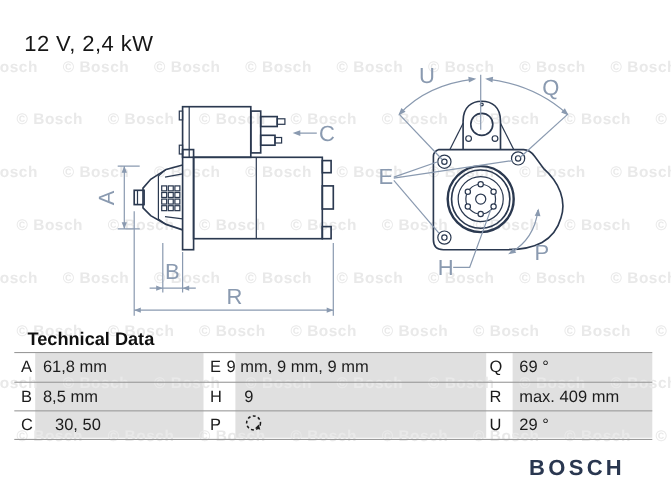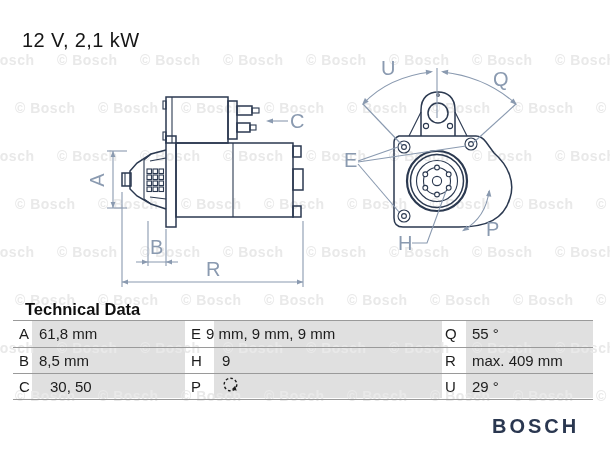--- a/index.html
+++ b/index.html
@@ -12,21 +12,21 @@
       white-space:nowrap;letter-spacing:0.5px;}
   
   #table-bg{z-index:1;}
   .gcell{position:absolute;background:var(--cell-gray,#e0e0e0);}
   
   #content{z-index:3;}
   .title{position:absolute;left:22px;top:29px;font-size:20px;color:#161616;letter-spacing:0.4px;}
   .td-heading{position:absolute;left:25px;top:300px;font-size:16.5px;font-weight:700;color:#101010;text-align:right;}
   .rule{position:absolute;left:13px;width:580px;height:1.4px;background:var(--rule,#9a9a9a);}
   .cell-key,.cell-val{position:absolute;font-size:15px;color:#1c1c1c;white-space:nowrap;}
-  .logo{position:absolute;left:492px;top:415px;font-size:20px;font-weight:700;
+  .logo{position:absolute;left:481px;top:415px;font-size:20px;font-weight:700;
         color:#2a3750;letter-spacing:3px;}
   svg{position:absolute;}
   .dk{stroke:var(--line-dark,#2b3950);fill:none;stroke-width:1.5;}
   .dk2{stroke:var(--line-dark,#2b3950);fill:none;stroke-width:2.2;}
   .dkt{stroke:var(--line-dark,#2b3950);fill:none;stroke-width:1.1;}
   .notch{stroke:var(--line-dark,#2b3950);fill:#ffffff;stroke-width:1.1;}
   .dm{stroke:var(--dim,#8a9ab0);fill:none;stroke-width:1.1;}
   .dma{fill:var(--dim,#8a9ab0);stroke:none;}
   .dmt{fill:var(--dim,#8a9ab0);font-size:20px;font-family:"Liberation Sans",sans-serif;}
   .picon-c{stroke:#1c1c1c;fill:none;stroke-width:1.4;stroke-dasharray:2.6 2.2;}
@@ -103,21 +103,21 @@
     <span class="wm" style="left: 181px; top: 388px;">© Bosch</span>
     <span class="wm" style="left: 264px; top: 388px;">© Bosch</span>
     <span class="wm" style="left: 347px; top: 388px;">© Bosch</span>
     <span class="wm" style="left: 430px; top: 388px;">© Bosch</span>
     <span class="wm" style="left: 513px; top: 388px;">© Bosch</span>
     <span class="wm" style="left: 596px; top: 388px;">© Bosch</span>
   </div>
 
 <div class="layer" id="content">
 
-  <div class="title">12 V, 2,1 kW</div>
+  <div class="title">12 V, 2,4 kW</div>
 
   <svg style="left:80px;top:75px;" width="245" height="228" viewBox="80 75 245 228">
 
     <g>
       <rect class="dk" x="166" y="97" width="62" height="46"></rect>
       <line class="dkt" x1="172" y1="97" x2="172" y2="143"></line>
       <rect class="dkt" x="163" y="101" width="3" height="8"></rect>
       <rect class="dkt" x="163" y="132" width="3" height="8"></rect>
       <rect class="dk" x="228" y="101" width="9" height="38"></rect>
       <rect class="dk" x="237" y="106" width="15" height="9"></rect>
@@ -271,21 +271,21 @@
   <div class="rule" style="top:320px;"></div>
   <div class="rule" style="top:346.5px;"></div>
   <div class="rule" style="top:373px;"></div>
   <div class="rule" style="top:399px;"></div>
 
   <span class="cell-key" style="left:19px;top:325px;">A</span>
   <span class="cell-val" style="left:39px;top:325px;">61,8 mm</span>
   <span class="cell-key" style="left:191px;top:325px;">E</span>
   <span class="cell-val" style="left:206px;top:325px;">9 mm, 9 mm, 9 mm</span>
   <span class="cell-key" style="left:445px;top:325px;">Q</span>
-  <span class="cell-val" style="left:472px;top:325px;">55 °</span>
+  <span class="cell-val" style="left:472px;top:325px;">69 °</span>
 
   <span class="cell-key" style="left:19px;top:352px;">B</span>
   <span class="cell-val" style="left:39px;top:352px;">8,5 mm</span>
   <span class="cell-key" style="left:191px;top:352px;">H</span>
   <span class="cell-val" style="left:222px;top:352px;">9</span>
   <span class="cell-key" style="left:445px;top:352px;">R</span>
   <span class="cell-val" style="left:472px;top:352px;">max. 409 mm</span>
 
   <span class="cell-key" style="left:19px;top:378px;">C</span>
   <span class="cell-val" style="left:50px;top:378px;">30, 50</span>

